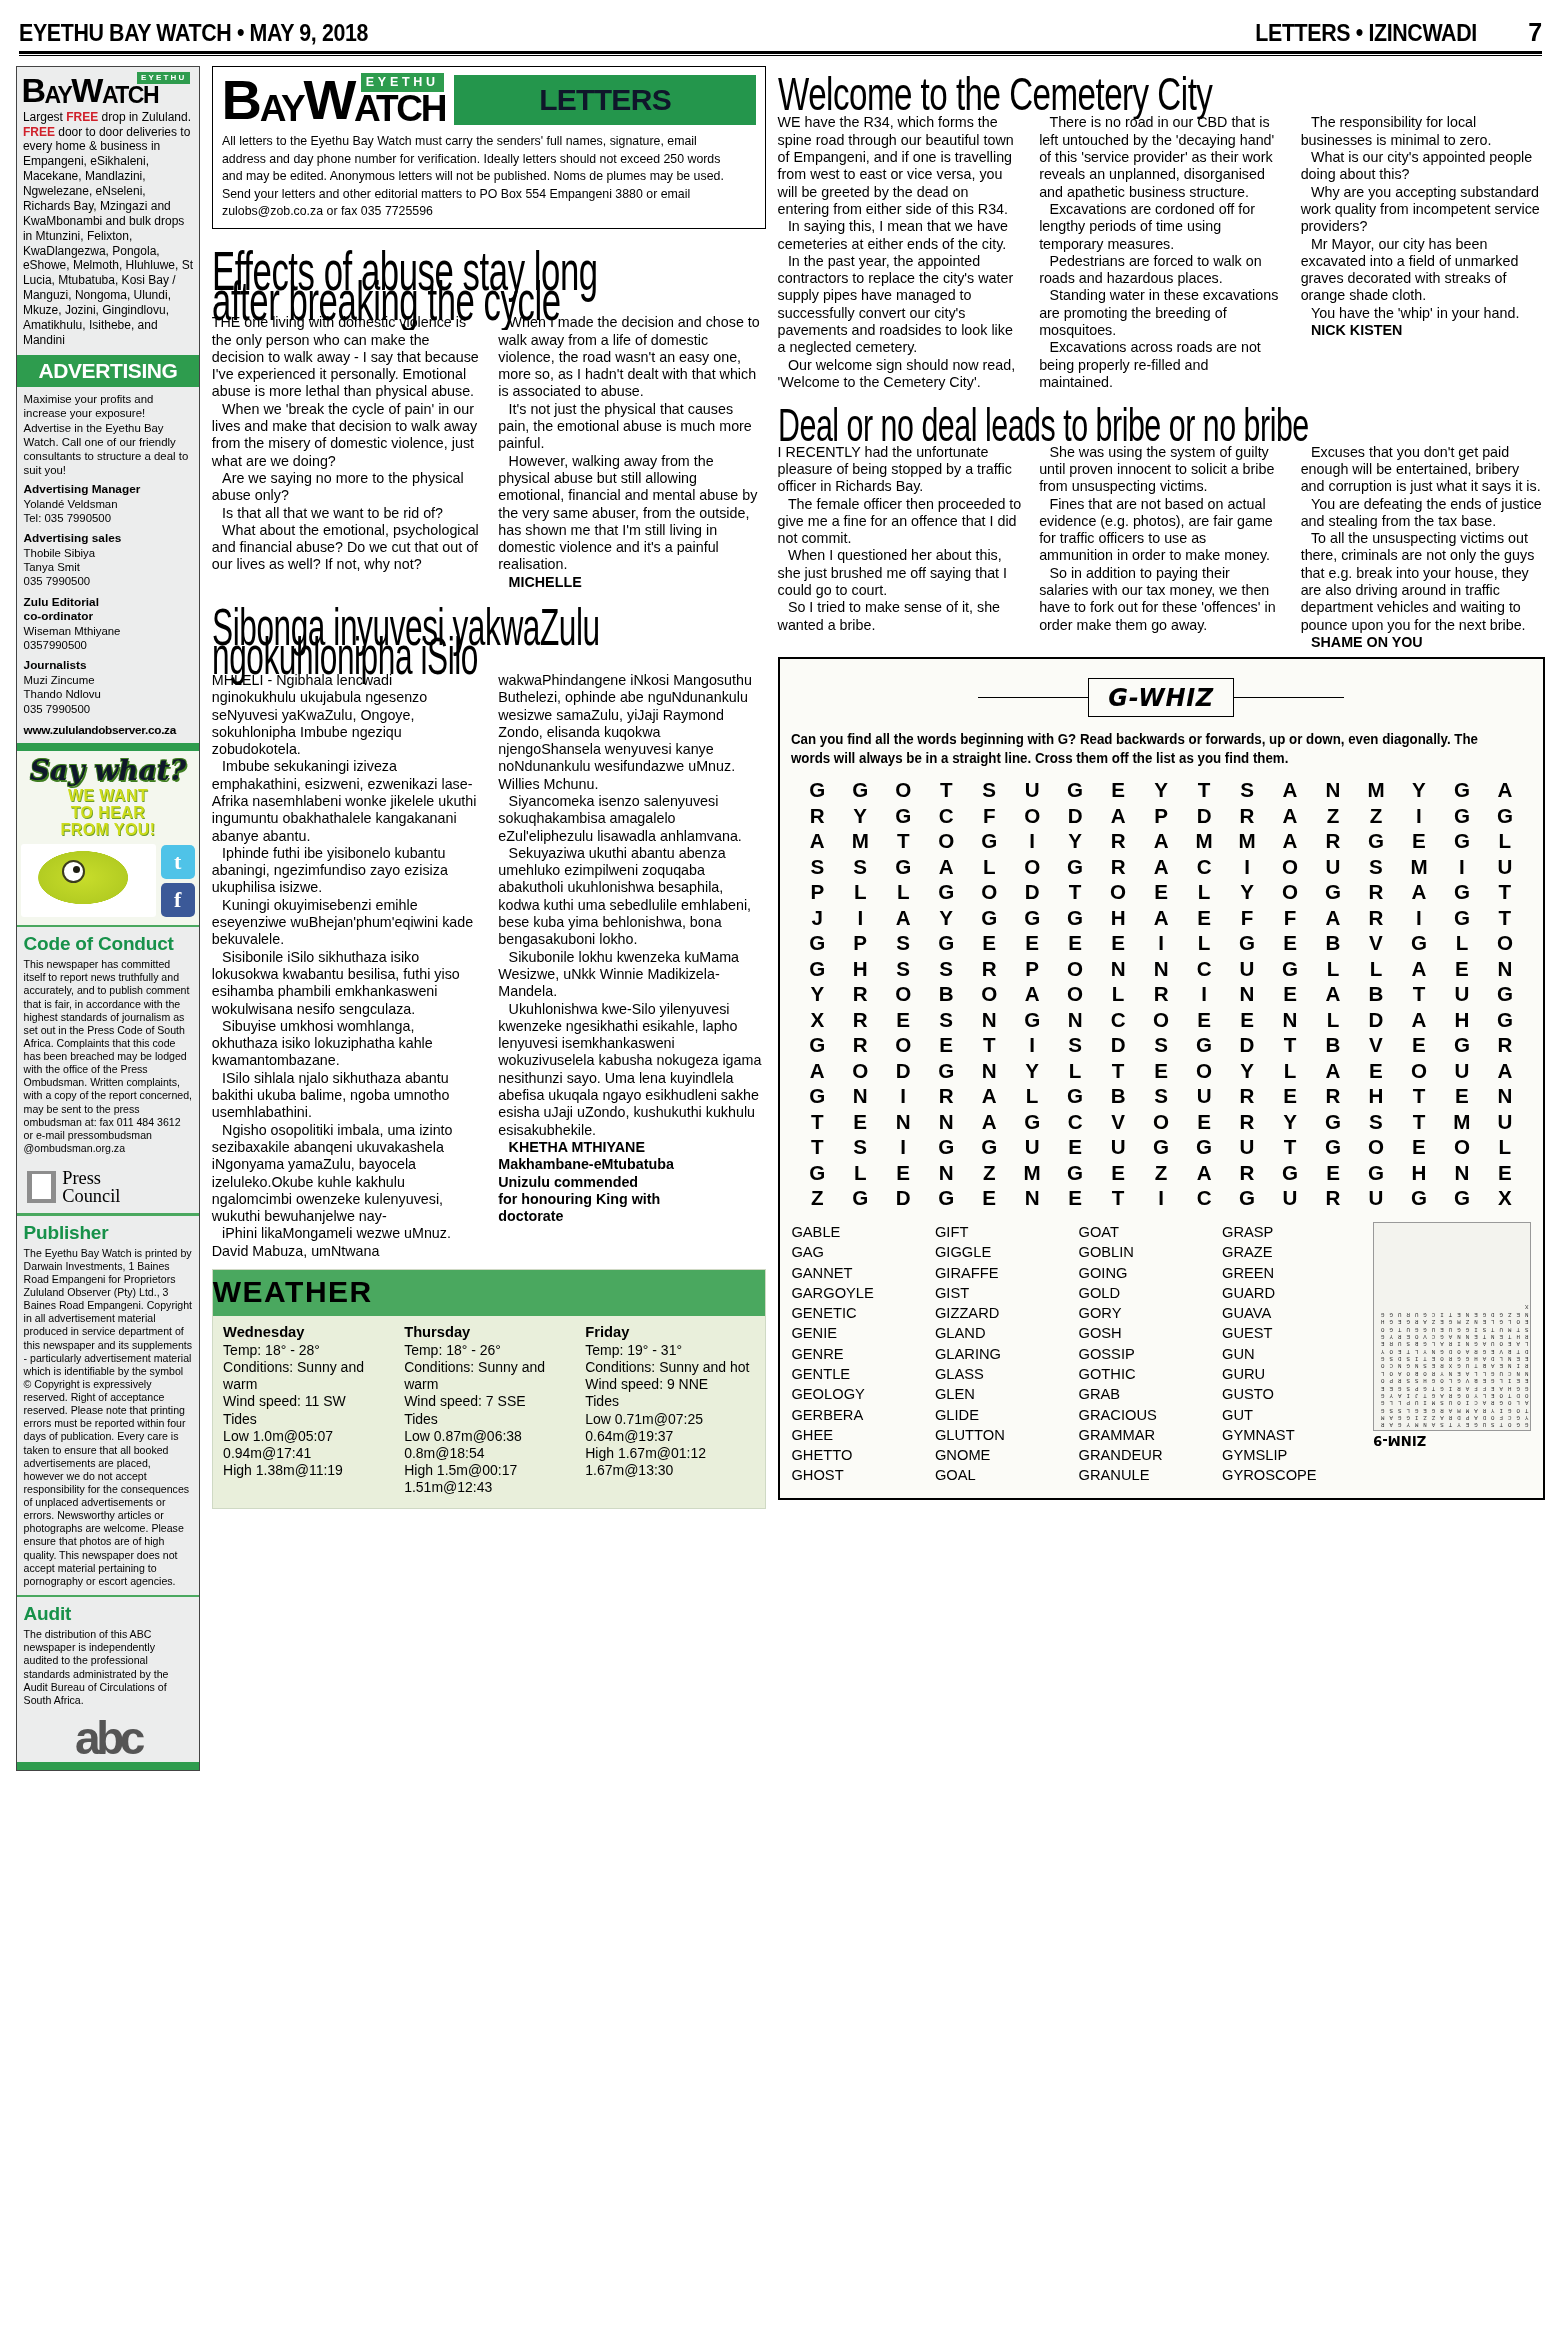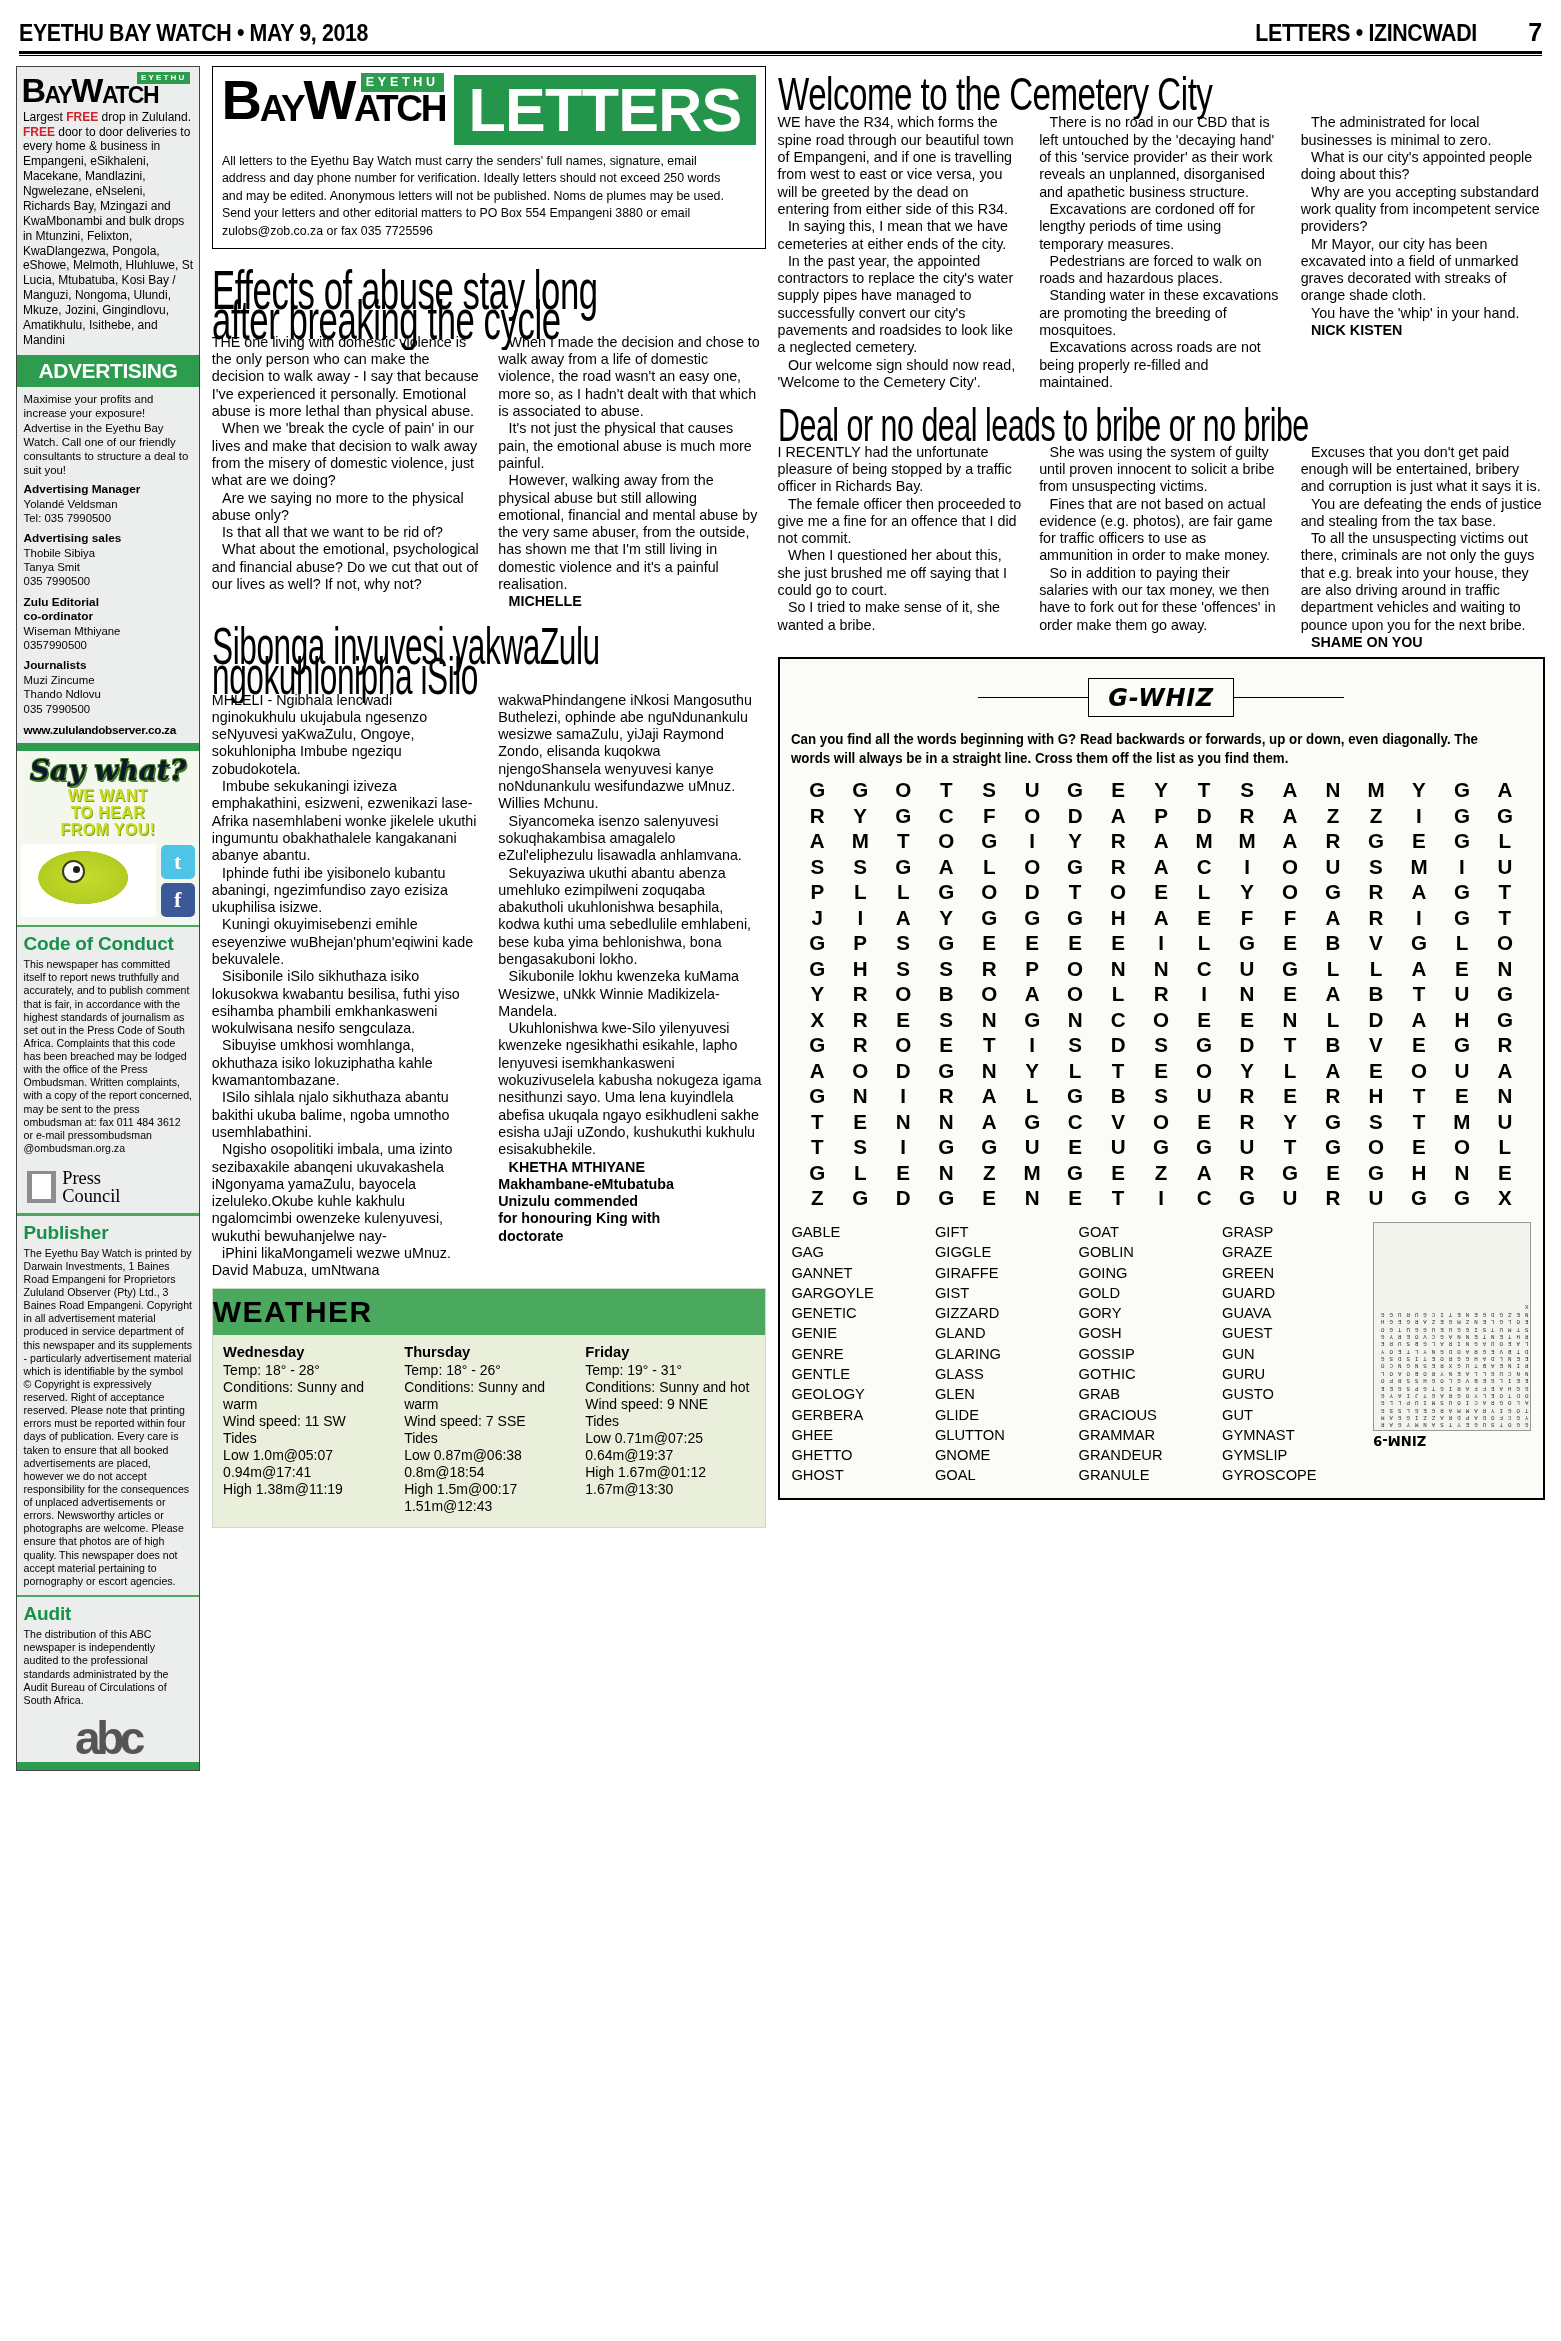--- a/index.html
+++ b/index.html
@@ -81,22 +81,22 @@
 
   
   .letters-banner { border:1.5px solid #000; padding:7.3px 8.8px 8.8px 8.8px; }
   .lb-row { display:flex; align-items:stretch; gap:8.8px; }
   .lb-logo { position:relative; flex:0 0 auto; }
   .lb-logo .logo-text { font-size:53px; letter-spacing:-2.2px; }
   .lb-logo .logo-big { font-size:56px; }
   .lb-logo .logo-sm { font-size:37px; }
   .lb-eyethu { position:absolute; right:1.5px; top:-1.5px; background:#2e9c4e; color:#fff;
       font-size:12.5px; font-weight:bold; letter-spacing:3.7px; padding:2.2px 5.1px; }
-  .lb-letters { flex:1; background:#24964c; color:#ffffff; display:flex; align-items:center;
-      justify-content:center; font-size:61px; font-weight:bold; letter-spacing:-0.7px; }
+  .lb-letters { flex:1; background:#24964c; color:#0f172a; display:flex; align-items:center;
+      justify-content:center; font-size:30px; font-weight:bold; letter-spacing:-0.7px; }
   .lb-note { font-size:13px; line-height:1.34; margin-top:7.3px; transform:scaleX(0.95);
       transform-origin:left; }
 
   
   .headline { font-family:"Liberation Sans Narrow","Liberation Sans", sans-serif;
       font-weight:300; letter-spacing:-0.7px; line-height:0.98; transform:scaleX(0.62);
       transform-origin:left top; white-space:nowrap; }
   .hl-a { font-size:56px; margin:14.7px 0 1.5px 0; }
   .hl-b { font-size:51px; margin:11.8px 0 1.5px 0; }
   .hl-c { font-size:46px; margin:7.3px 0 1.5px 0; }
@@ -338,21 +338,21 @@
       <div class="body3" style="margin-top:-4.4px">
         <p class="first">WE have the R34, which forms the spine road through our beautiful town of Empangeni, and if one is travelling from west to east or vice versa, you will be greeted by the dead on entering from either side of this R34.</p>
         <p>In saying this, I mean that we have cemeteries at either ends of the city.</p>
         <p>In the past year, the appointed contractors to replace the city's water supply pipes have managed to successfully convert our city's pavements and roadsides to look like a neglected cemetery.</p>
         <p>Our welcome sign should now read, 'Welcome to the Cemetery City'.</p>
         <p>There is no road in our CBD that is left untouched by the 'decaying hand' of this 'service provider' as their work reveals an unplanned, disorganised and apathetic business structure.</p>
         <p>Excavations are cordoned off for lengthy periods of time using temporary measures.</p>
         <p>Pedestrians are forced to walk on roads and hazardous places.</p>
         <p>Standing water in these excavations are promoting the breeding of mosquitoes.</p>
         <p>Excavations across roads are not being properly re-filled and maintained.</p>
-        <p>The administrated for local businesses is minimal to zero.</p>
+        <p>The responsibility for local businesses is minimal to zero.</p>
         <p>What is our city's appointed people doing about this?</p>
         <p>Why are you accepting substandard work quality from incompetent service providers?</p>
         <p>Mr Mayor, our city has been excavated into a field of unmarked graves decorated with streaks of orange shade cloth.</p>
         <p>You have the 'whip' in your hand.</p>
         <p class="sign">NICK KISTEN</p>
       </div>
 
       <div class="hl-wrap">
         <div class="headline hl-c" style="transform:scaleX(0.66); margin-top:11.8px;">Deal or no deal leads to bribe or no bribe</div>
       </div>

